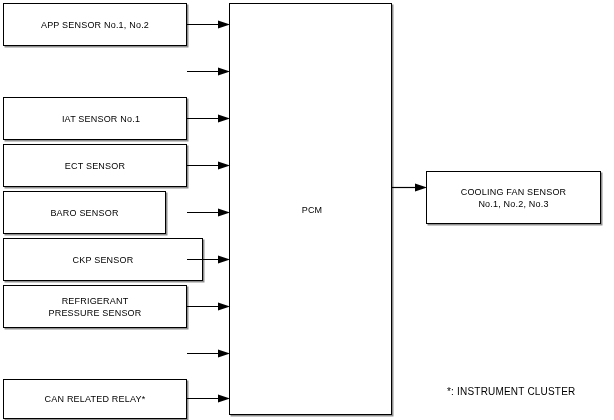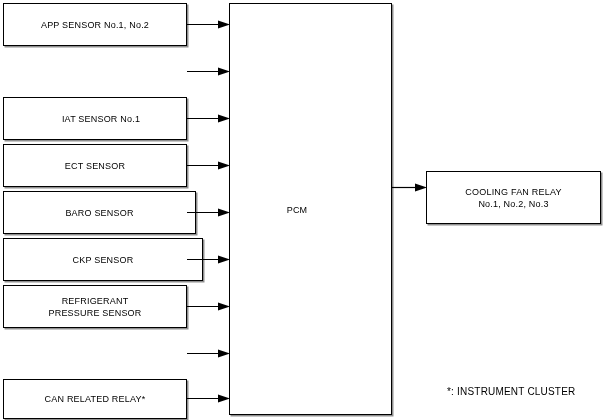--- a/index.html
+++ b/index.html
@@ -73,21 +73,21 @@
 
 
   <div class="box shadowed" style="left:3px; top:97px; width:184px; height:43px;padding-left:12px;">
     <span class="label">IAT SENSOR No.1</span>
   </div>
 
   <div class="box shadowed" style="left:3px; top:144px; width:184px; height:43px;">
     <span class="label">ECT SENSOR</span>
   </div>
 
-  <div class="box shadowed" style="left:3px; top:191px; width:193px; height:43px;">
+  <div class="box shadowed" style="left:3px; top:191px; width:163px; height:43px;">
     <span class="label">BARO SENSOR</span>
   </div>
 
   <div class="box shadowed" style="left:3px; top:238px; width:200px; height:43px;">
     <span class="label">CKP SENSOR</span>
   </div>
 
   <div class="box shadowed" style="left:3px; top:285px; width:184px; height:43px;">
     <span class="label">REFRIGERANT
 PRESSURE SENSOR</span>
@@ -129,27 +129,27 @@
   <svg class="arrow" style="left:187px; top:349px; width:43px;" viewBox="0 0 43 9">
     <line x1="0" y1="4.5" x2="33" y2="4.5" stroke="#000" stroke-width="1.2"></line>
     <polygon points="31,0.5 43,4.5 31,8.5" fill="#000"></polygon>
   </svg>
   <svg class="arrow" style="left:187px; top:394px; width:43px;" viewBox="0 0 43 9">
     <line x1="0" y1="4.5" x2="33" y2="4.5" stroke="#000" stroke-width="1.2"></line>
     <polygon points="31,0.5 43,4.5 31,8.5" fill="#000"></polygon>
   </svg>
 
   <div class="pcm-box" style="left:229px; top:3px; width:163px; height:412px;"></div>
-  <div class="pcm-label" style="left:229px; top:205px; width:136px; text-align:center;">PCM</div>
+  <div class="pcm-label" style="left:244px; top:205px; width:136px; text-align:center;">PCM</div>
 
   <svg class="arrow" style="left:392px; top:183px; width:35px;" viewBox="0 0 35 9">
     <line x1="0" y1="4.5" x2="25" y2="4.5" stroke="#000" stroke-width="1.2"></line>
     <polygon points="23,0.5 35,4.5 23,8.5" fill="#000"></polygon>
   </svg>
 
   <div class="box shadowed" style="left:426px; top:171px; width:175px; height:53px;">
-    <span class="label">COOLING FAN RELAY
+    <span class="label">COOLING FAN SENSOR
 No.1, No.2, No.3</span>
   </div>
 
   <div class="note" style="left:447px; top:386px;">*: INSTRUMENT CLUSTER</div>
 
 </div>
 
 </body></html>

